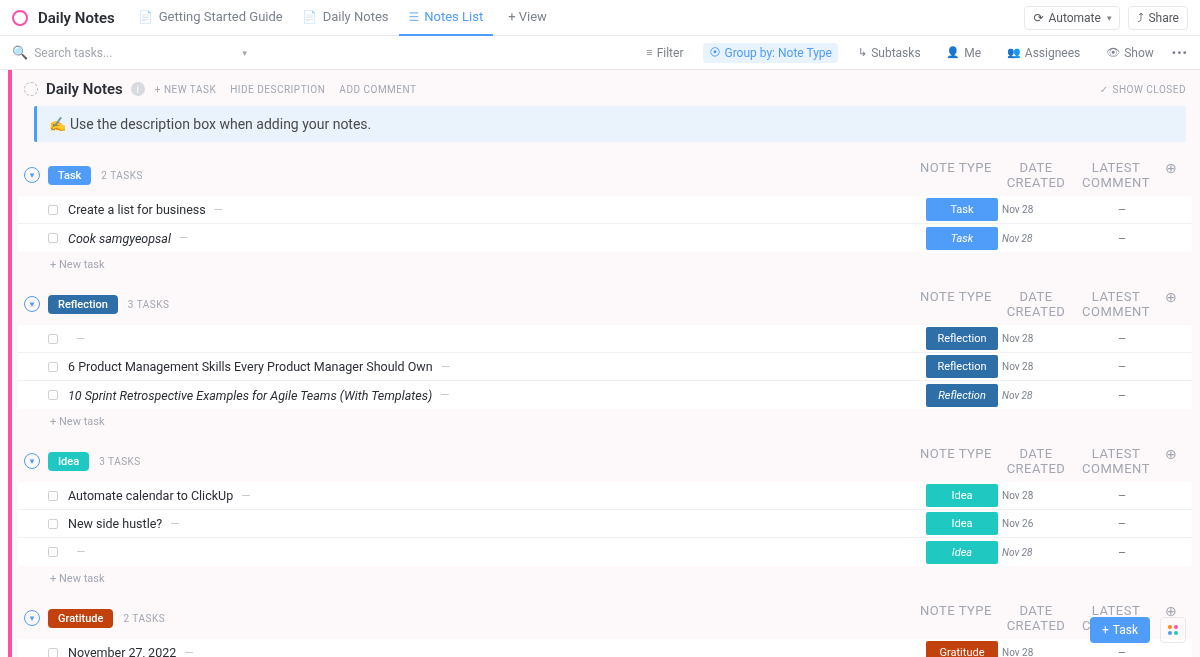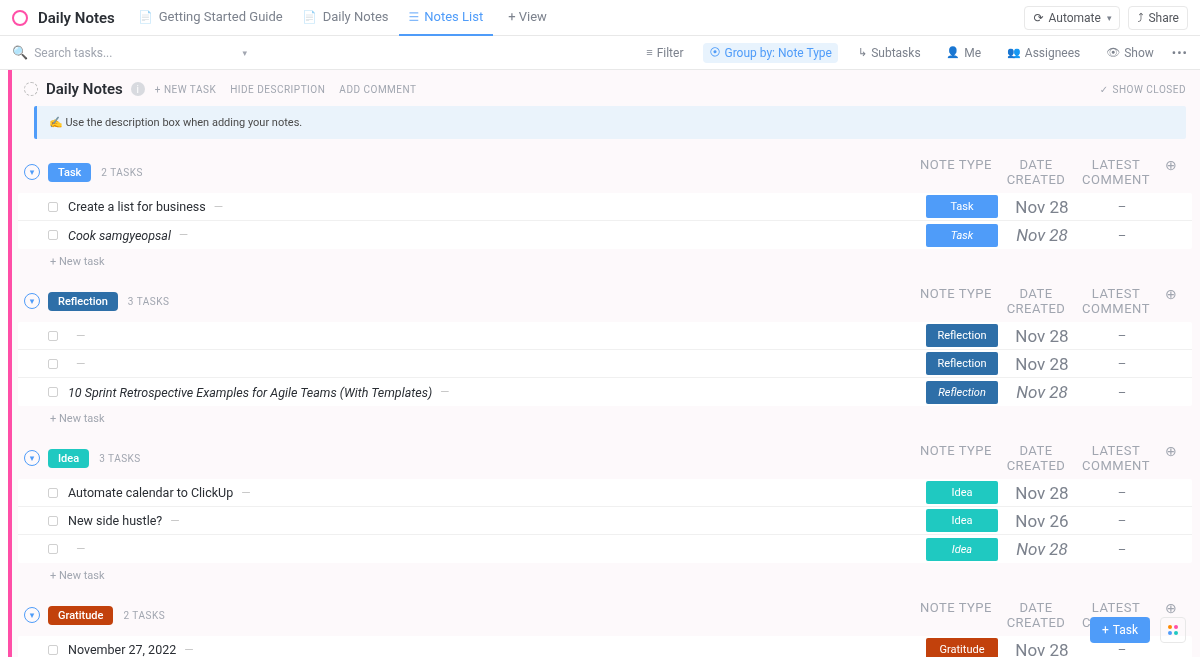--- a/index.html
+++ b/index.html
@@ -170,21 +170,21 @@
 }
 .show-closed::before {
   content: "✓";
   margin-right: 4px;
 }
 .desc-bar {
   background: #eaf3fb;
   border-left: 3px solid #4f9cf9;
   padding: 10px 12px;
   margin: 0 6px 18px 16px;
-  font-size: 11px;
+  font-size: 14px;
   color: #4a4a4a;
   border-radius: 2px;
 }
 .group {
   margin-bottom: 18px;
 }
 .group-head {
   display: flex;
   align-items: center;
   padding: 0 6px;
@@ -277,23 +277,23 @@
   display: inline-block;
   padding: 5px 0;
   width: 72px;
   color: #fff;
   font-size: 11px;
   border-radius: 2px;
   text-align: center;
 }
 .date-cell {
   width: 80px;
-  text-align: center;
+  text-align: left;
   color: #7c828d;
-  font-size: 17px;
+  font-size: 10px;
 }
 .comment-cell {
   width: 80px;
   text-align: center;
   color: #7c828d;
   font-size: 13px;
 }
 .extra-cell {
   width: 30px;
 }
@@ -480,20 +480,21 @@
             <div class="status-box"></div>
             <div class="ellips">—</div>
             <div class="task-spacer"></div>
             <div class="note-type-cell"><span class="type-tag bg-reflection">Reflection</span></div>
             <div class="date-cell">Nov 28</div>
             <div class="comment-cell">–</div>
             <div class="extra-cell"></div>
           </div>
           <div class="task-row">
             <div class="status-box"></div>
+            <div class="task-title">6 Product Management Skills Every Product Manager Should Own</div>
             <div class="ellips">—</div>
             <div class="task-spacer"></div>
             <div class="note-type-cell"><span class="type-tag bg-reflection">Reflection</span></div>
             <div class="date-cell">Nov 28</div>
             <div class="comment-cell">–</div>
             <div class="extra-cell"></div>
           </div>
           <div class="task-row">
             <div class="status-box"></div>
             <div class="task-title">10 Sprint Retrospective Examples for Agile Teams (With Templates)</div>

